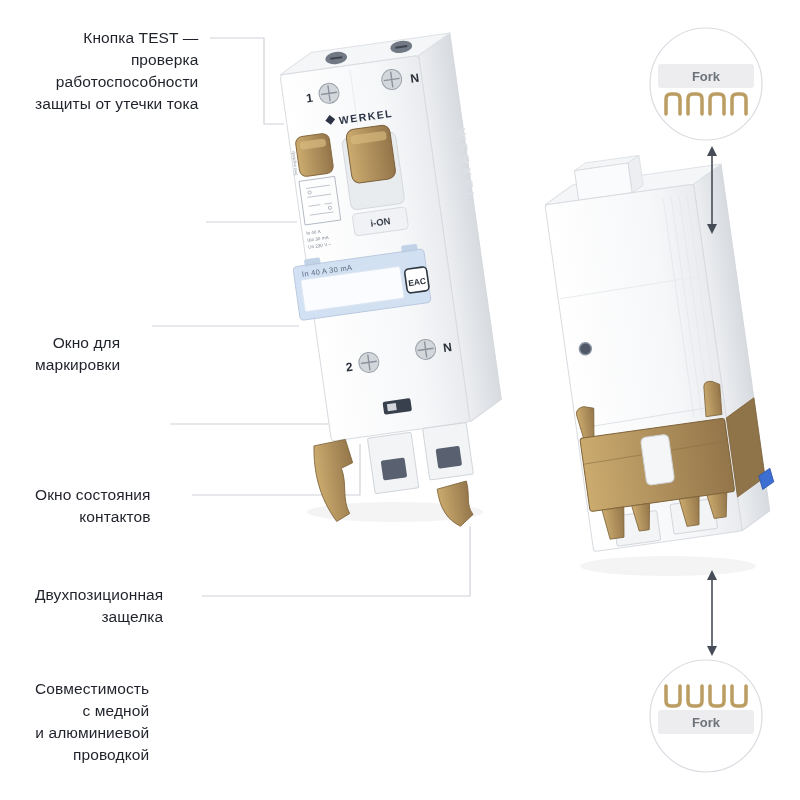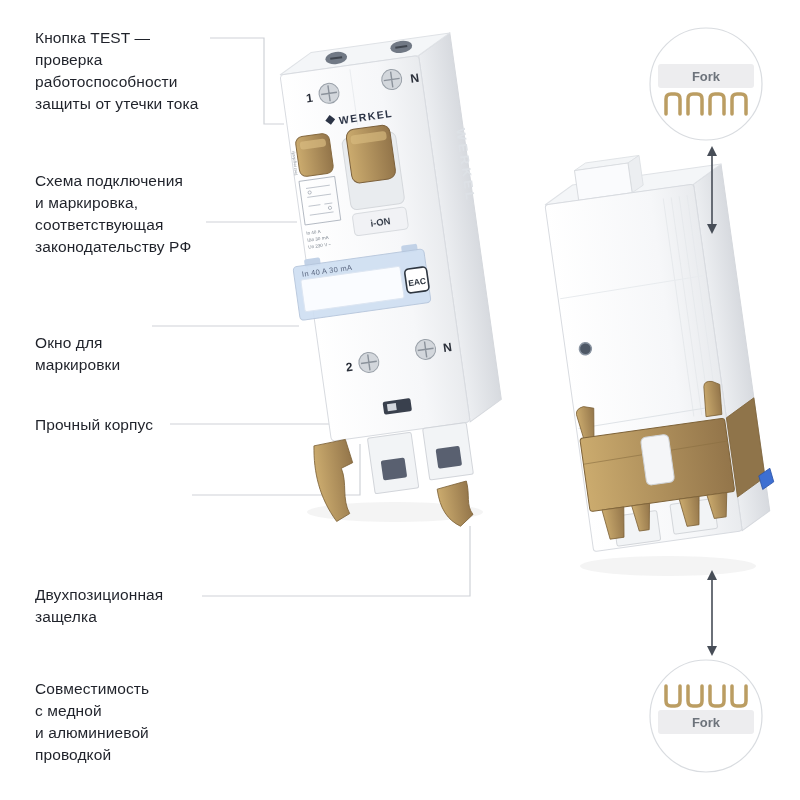--- a/index.html
+++ b/index.html
@@ -7,20 +7,21 @@
   #canvas { position:relative; width:800px; height:800px; background:#ffffff; overflow:hidden; }
   svg.scene { position:absolute; left:0; top:0; }
   svg text { font-family:"Liberation Sans",sans-serif; }
   .ann {
     position:absolute;
     white-space:pre-line;
     font-size:15.5px;
     line-height:1.42;
     color:#1f222a;
     letter-spacing:.1px;
+    text-align:right;
   }
 </style>
 </head>
 <body>
 
 <div id="canvas">
 
   <svg class="scene" width="800" height="800" viewBox="0 0 800 800">
     <defs>
       <linearGradient id="gGold" x1="0" y1="0" x2="1" y2="0">
@@ -219,27 +220,24 @@
       </g>
       <rect x="658" y="710" width="96" height="24" rx="3" fill="#ededef"></rect>
       <text x="706" y="727" font-size="13" font-weight="bold" fill="#6d737b" text-anchor="middle">Fork</text>
     </g>
   </svg>
 
   <div class="ann" style="left:35px; top:27px">Кнопка TEST —
 проверка
 работоспособности
 защиты от утечки тока</div>
-  <div class="ann" style="left:35px; top:170px">Схема подключения
-и маркировка,
-соответствующая
-законодательству РФ</div>
   <div class="ann" style="left:35px; top:332px">Окно для
 маркировки</div>
-  <div class="ann" style="left:35px; top:414px">Прочный корпус</div>
+  <div class="ann" style="left:35px; top:484px">Окно состояния
+контактов</div>
   <div class="ann" style="left:35px; top:584px">Двухпозиционная
 защелка</div>
   <div class="ann" style="left:35px; top:678px">Совместимость
 с медной
 и алюминиевой
 проводкой</div>
 
 </div>
 
 </body></html>

